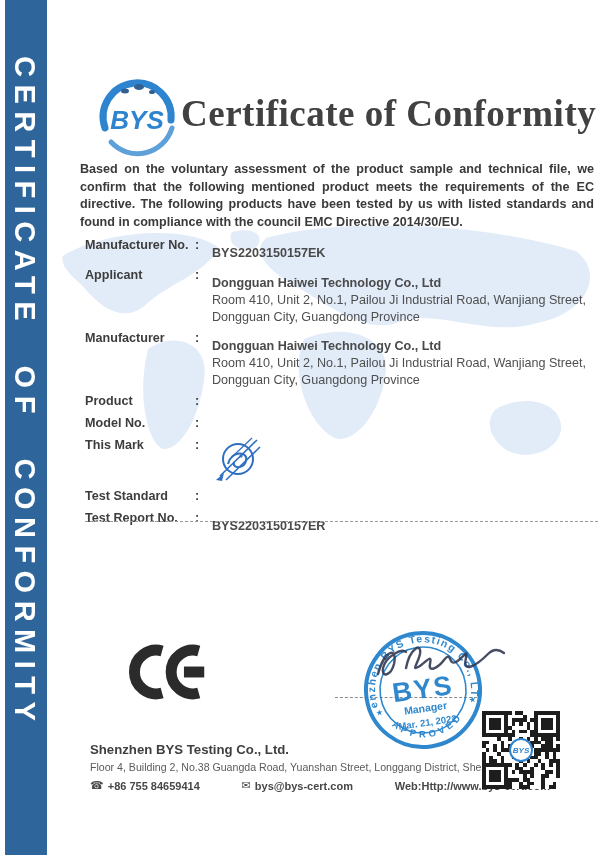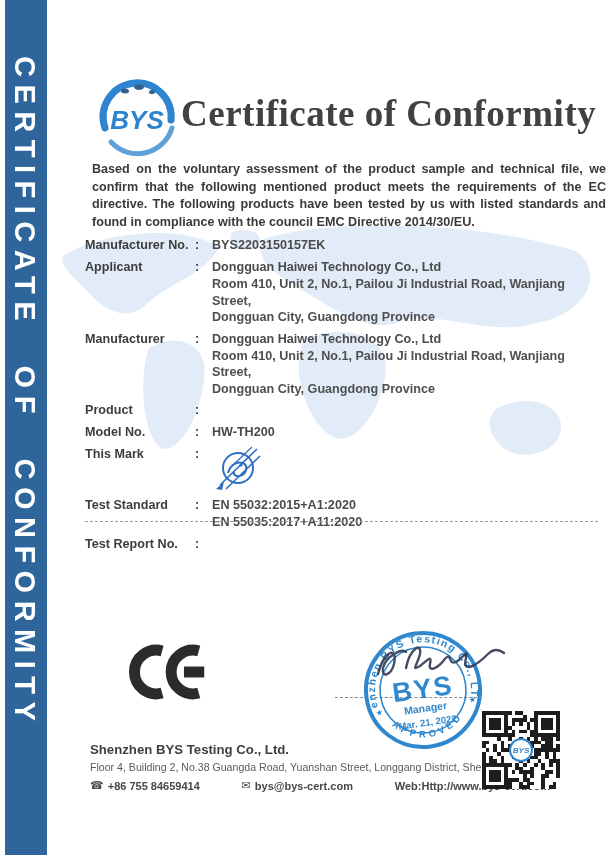--- a/index.html
+++ b/index.html
@@ -18,31 +18,31 @@
   .map{position:absolute;left:52px;top:226px;width:550px;height:292px;z-index:0;}
   .content{position:absolute;left:0;top:0;width:608px;height:862px;z-index:1;}
   
   .logo{position:absolute;left:95px;top:76px;width:84px;height:84px;}
   .title{
     position:absolute;left:181px;top:92px;width:420px;
     font-family:"Liberation Serif","DejaVu Serif",serif;font-weight:bold;
     font-size:37px;color:#414141;letter-spacing:.5px;
   }
   .intro{
-    position:absolute;left:92px;top:161px;width:514px;
+    position:absolute;left:80px;top:161px;width:514px;
     font-size:12.6px;font-weight:bold;line-height:17.5px;text-align:justify;color:#3a3a3a;
   }
   
   .fields{position:absolute;left:85px;top:237px;width:516px;font-size:12.6px;}
   .frow{display:flex;align-items:flex-start;margin-bottom:5px;}
   .flabel{width:110px;font-weight:bold;color:#3d3d3d;line-height:17px;flex:none;}
   .fcolon{width:17px;font-weight:bold;color:#3d3d3d;line-height:17px;flex:none;}
   .fval{flex:1;line-height:17px;}
-  .v-strong{font-weight:bold;color:#4a4a4a;}
-  .v-addr{font-weight:bold;color:#4f4f4f;line-height:16.5px;}
+  .v-strong{font-weight:bold;color:#4a4a4a;margin-top:8px;}
+  .v-addr{font-weight:normal;color:#4f4f4f;line-height:16.5px;}
   .tm-row{height:46px;}
   .tm-logo{width:50px;height:46px;display:block;}
   
   .separator{position:absolute;left:85px;top:521px;width:513px;border-top:1.5px dashed #9a9a9a;}
   .statement{
     position:absolute;left:85px;top:531px;width:514px;
     font-size:12.6px;font-weight:600;line-height:17.5px;text-align:justify;color:#3c3c3c;
   }
   
   .ce{position:absolute;left:126px;top:640px;width:80px;height:64px;}
@@ -131,23 +131,20 @@
       </div>
 
       <div class="frow">
         <div class="flabel">Product</div>
         <div class="fcolon">:</div>
       </div>
 
       <div class="frow">
         <div class="flabel">Model No.</div>
         <div class="fcolon">:</div>
-        <div class="fval">
-            <div class="v-strong">HW-TH200</div>
-          </div>
       </div>
 
       <div class="frow tm-row">
         <div class="flabel">This Mark</div>
         <div class="fcolon">:</div>
         <div class="fval">
           <svg class="tm-logo" viewBox="0 0 50 46">
             <g stroke="#2f6fc1" fill="none" stroke-width="2">
               <circle cx="26" cy="22" r="15"></circle>
               <path d="M16,27 C19,13 37,14 34,24 C32,32 20,32 22,25"></path>
@@ -157,29 +154,28 @@
               <path d="M40,1 L20,20" stroke-width="1.2"></path>
             </g>
             <polygon points="4,43 12,36 10,44" fill="#2f6fc1"></polygon>
           </svg>
         </div>
       </div>
 
       <div class="frow">
         <div class="flabel">Test Standard</div>
         <div class="fcolon">:</div>
+      </div>
+
+      <div class="frow">
+        <div class="flabel">Test Report No.</div>
+        <div class="fcolon">:</div>
         <div class="fval">
-          <div class="v-strong">EN 55032:2015+A1:2020</div>
-          <div class="v-strong">EN 55035:2017+A11:2020</div>
-        </div>
-      </div>
-
-      <div class="frow">
-        <div class="flabel">Test Report No.</div>
-        <div class="fcolon">:</div>
+            <div class="v-strong">BYS2203150157ER</div>
+          </div>
       </div>
 
     </div>
 
     <div class="separator"></div>
 
     <svg class="ce" viewBox="0 0 102 82">
       <g stroke="#2b2b2b" stroke-width="14" fill="none">
         <path d="M46,14 A28,28 0 1 0 46,68"></path>
         <path d="M93,14 A28,28 0 1 0 93,68"></path>

